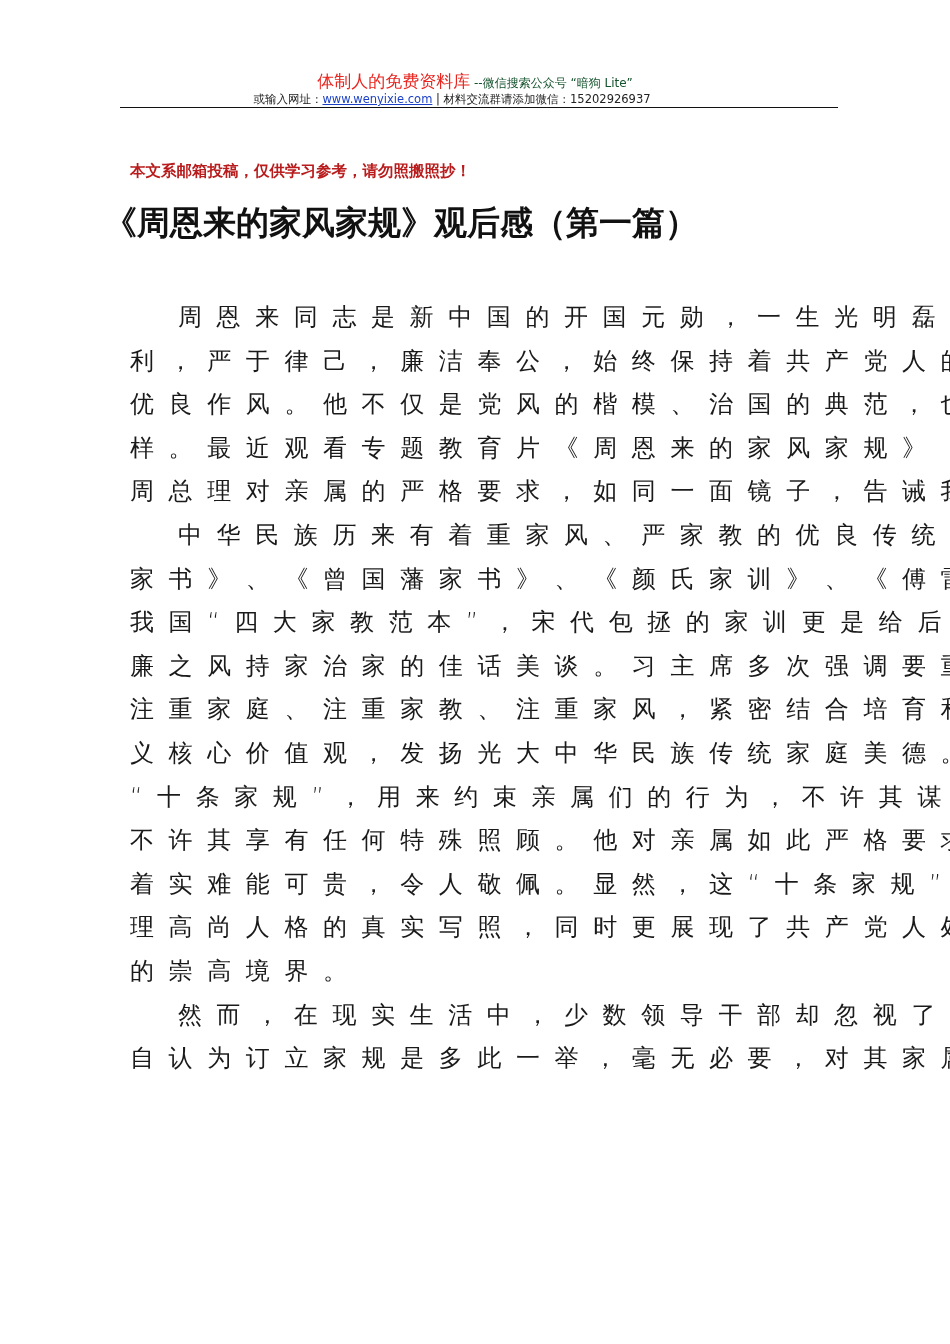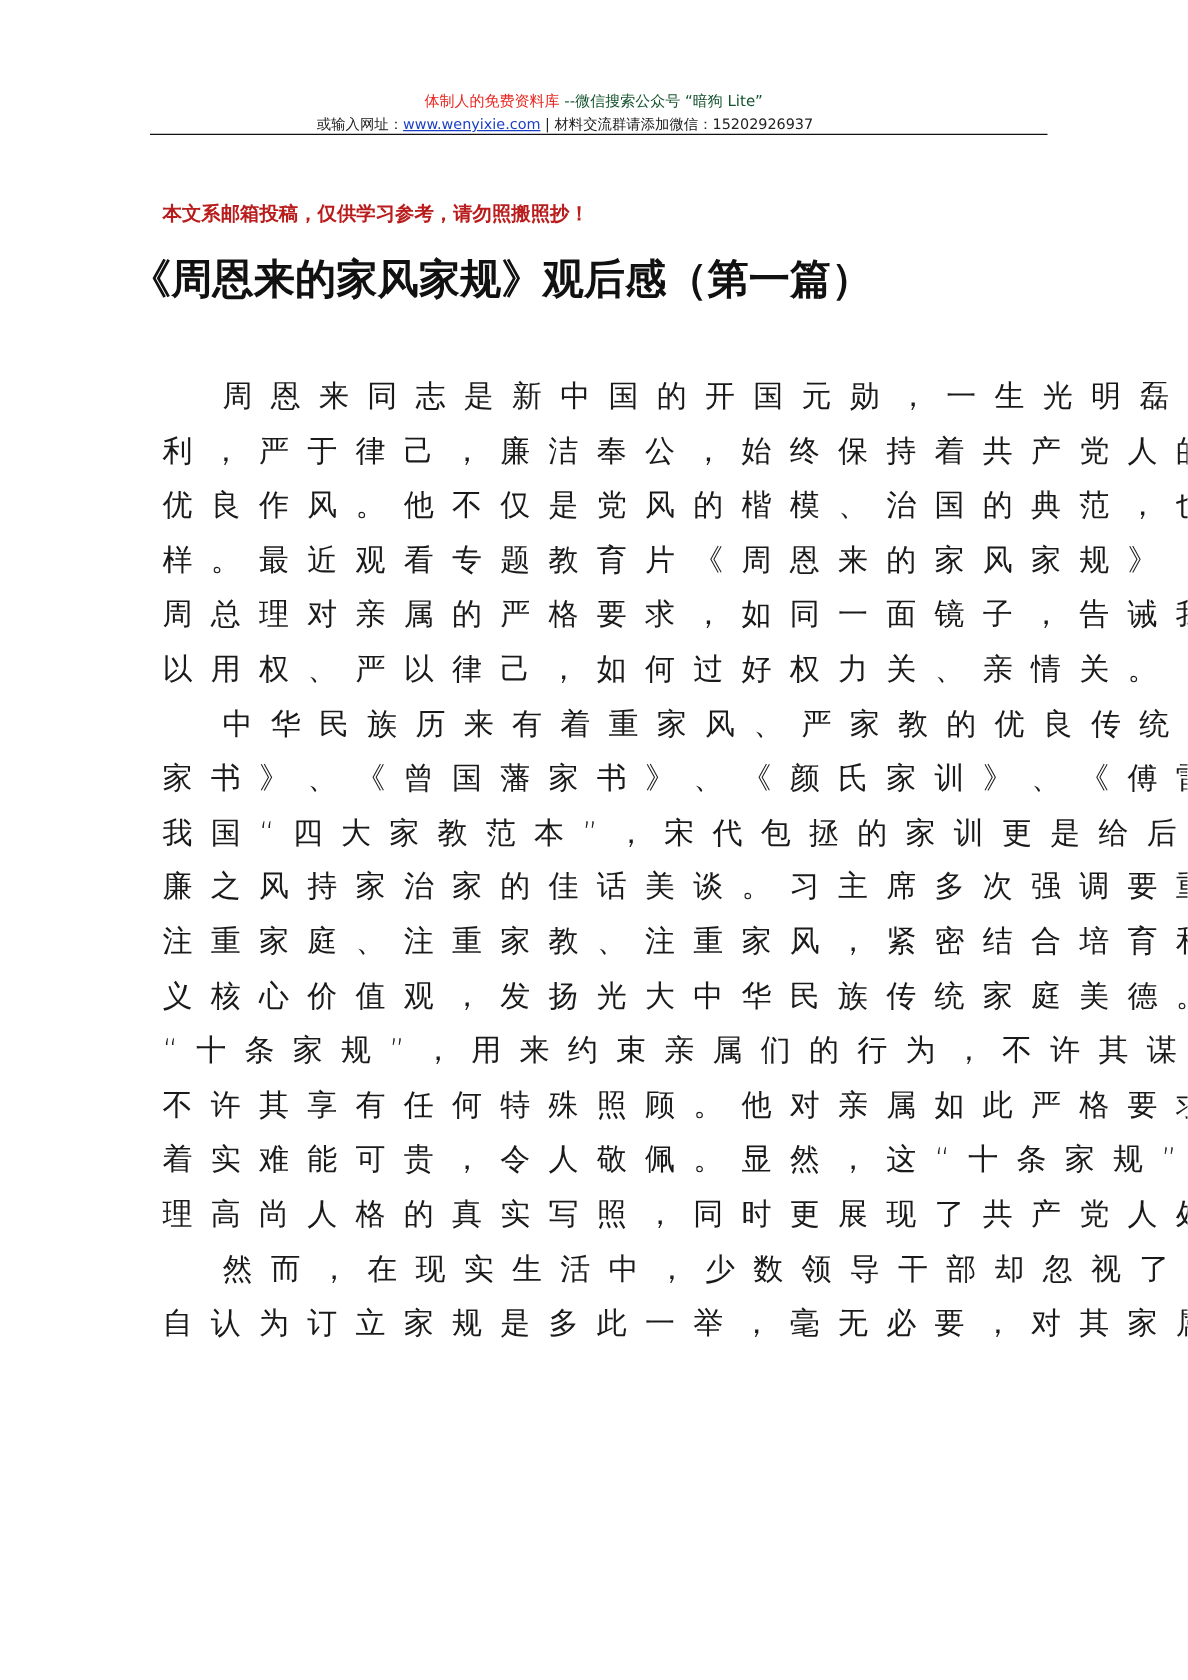--- a/index.html
+++ b/index.html
@@ -5,21 +5,21 @@
     html, body { margin: 0; padding: 0; }
     body {
       width: 950px; height: 1344px; background: #ffffff; position: relative; overflow: hidden;
       font-family: "DejaVu Sans", sans-serif; color: #111;
     }
     .page-header { position: absolute; left: 0; top: 0; width: 950px; }
     .hdr-line1 {
       position: absolute; top: 71px; left: 0; width: 950px; text-align: center;
       font-family: "DejaVu Sans", sans-serif; font-size: 12px; white-space: nowrap; line-height: 20px;
     }
-    .hdr-brand { color: #e8251f; font-size: 12px; }
+    .hdr-brand { color: #e8251f; font-size: 17px; }
     .hdr-tagline { color: #14532d; font-size: 12px; }
     .hdr-line2 {
       position: absolute; top: 91px; left: 0; width: 904px; text-align: center;
       font-family: "DejaVu Sans", sans-serif; font-size: 11.5px; white-space: nowrap; line-height: 16px; color: #222;
     }
     .hdr-link { color: #1a3fc4; text-decoration: underline; }
     .hdr-rule {
       position: absolute; left: 120px; top: 107px; width: 718px; height: 0;
       border-top: 1.6px solid #111;
     }
@@ -60,31 +60,31 @@
 
 <div class="title">《周恩来的家风家规》观后感（第一篇）</div>
 
 <div class="body-text">
   <div>
     <div class="line indent">周恩来同志是新中国的开国元勋，一生光明磊落，淡泊名</div>
     <div class="line">利，严于律己，廉洁奉公，始终保持着共产党人的政治操守和</div>
     <div class="line">优良作风。他不仅是党风的楷模、治国的典范，也是治家的榜</div>
     <div class="line">样。最近观看专题教育片《周恩来的家风家规》，深刻感受到</div>
     <div class="line">周总理对亲属的严格要求，如同一面镜子，告诫我们该如何严</div>
-    <div class="line">以用权、严以律己，如何过好权力关、亲情关。</div>
   </div>
   <div>
     <div class="line indent">中华民族历来有着重家风、严家教的优良传统，《梁启超</div>
     <div class="line">家书》、《曾国藩家书》、《颜氏家训》、《傅雷家书》并称</div>
     <div class="line">我国“四大家教范本”，宋代包拯的家训更是给后人留下以清</div>
     <div class="line">廉之风持家治家的佳话美谈。习主席多次强调要重视家庭建设，</div>
     <div class="line">注重家庭、注重家教、注重家风，紧密结合培育和弘扬社会主</div>
     <div class="line">义核心价值观，发扬光大中华民族传统家庭美德。周总理订立</div>
     <div class="line">“十条家规”，用来约束亲属们的行为，不许其谋求半点私利，</div>
     <div class="line">不许其享有任何特殊照顾。他对亲属如此严格要求，严格管理，</div>
     <div class="line">着实难能可贵，令人敬佩。显然，这“十条家规”不仅是周总</div>
     <div class="line">理高尚人格的真实写照，同时更展现了共产党人处理家国关系</div>
+    <div class="line">的崇高境界。</div>
   </div>
   <div>
     <div class="line indent">然而，在现实生活中，少数领导干部却忽视了家规的作用</div>
     <div class="line">自认为订立家规是多此一举，毫无必要，对其家属、子女疏于</div>
   </div>
 </div>
 
 </body></html>

